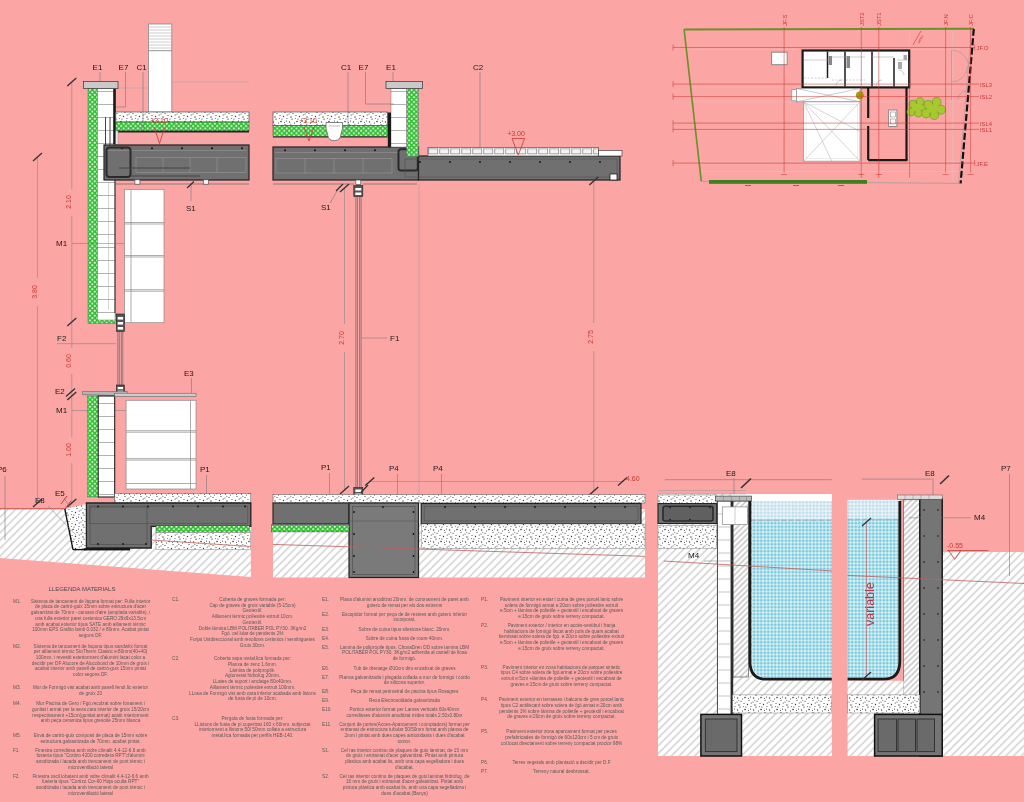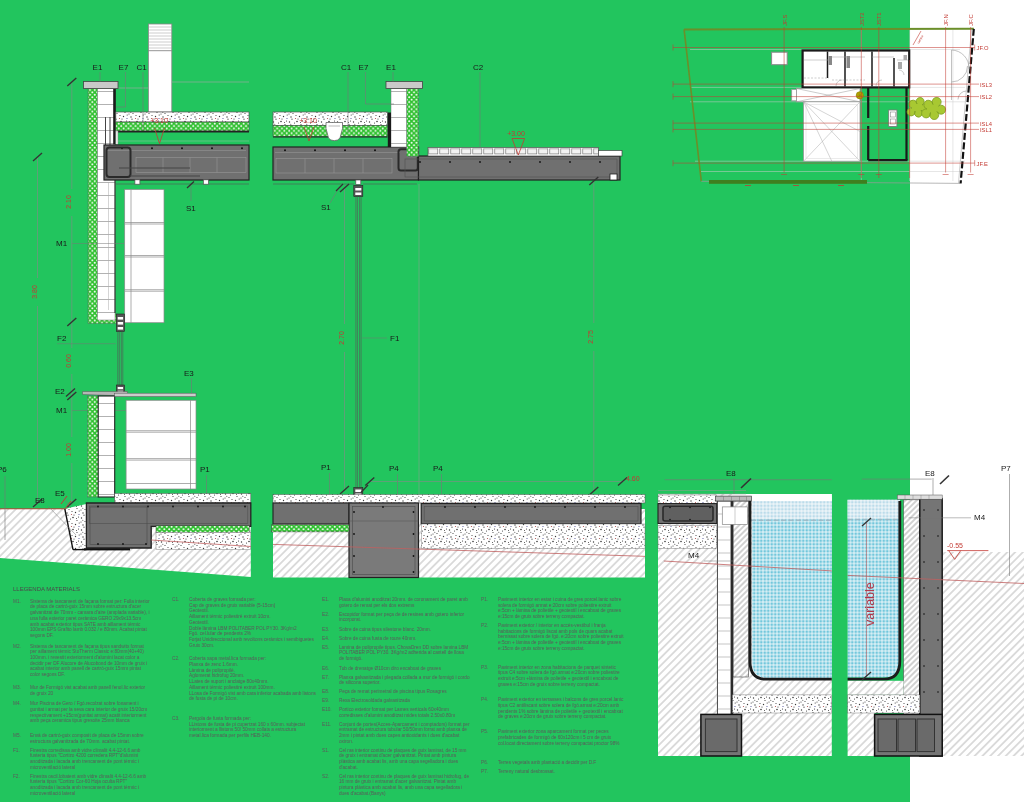--- a/index.html
+++ b/index.html
@@ -1,17 +1,17 @@
 <!DOCTYPE html>
 <html><head>
 <meta charset="utf-8">
 <style>
 html,body{margin:0;padding:0;background:#fff;width:1024px;height:802px;overflow:hidden;
 font-family:"Liberation Sans", sans-serif;}
-#page{position:relative;width:910px;height:802px;background:#22c55e;}
+#page{position:relative;width:1024px;height:802px;background:#fca5a5;text-align:center;}
 svg{position:absolute;left:0;top:0;}
 .leg{position:absolute;font-size:4.7px;line-height:5.7px;color:#5a5a5a;}
 .leg .it{position:relative;padding-left:17px;margin-bottom:3.2px;}
 .leg .lb{position:absolute;left:0;top:0;}
 .leg .hd{font-size:6px;color:#4a4a4a;margin-bottom:6px;padding-left:0;}
 </style>
 </head>
 <body>
 <div id="page">
 <svg width="1024" height="802" viewBox="0 0 1024 802">

